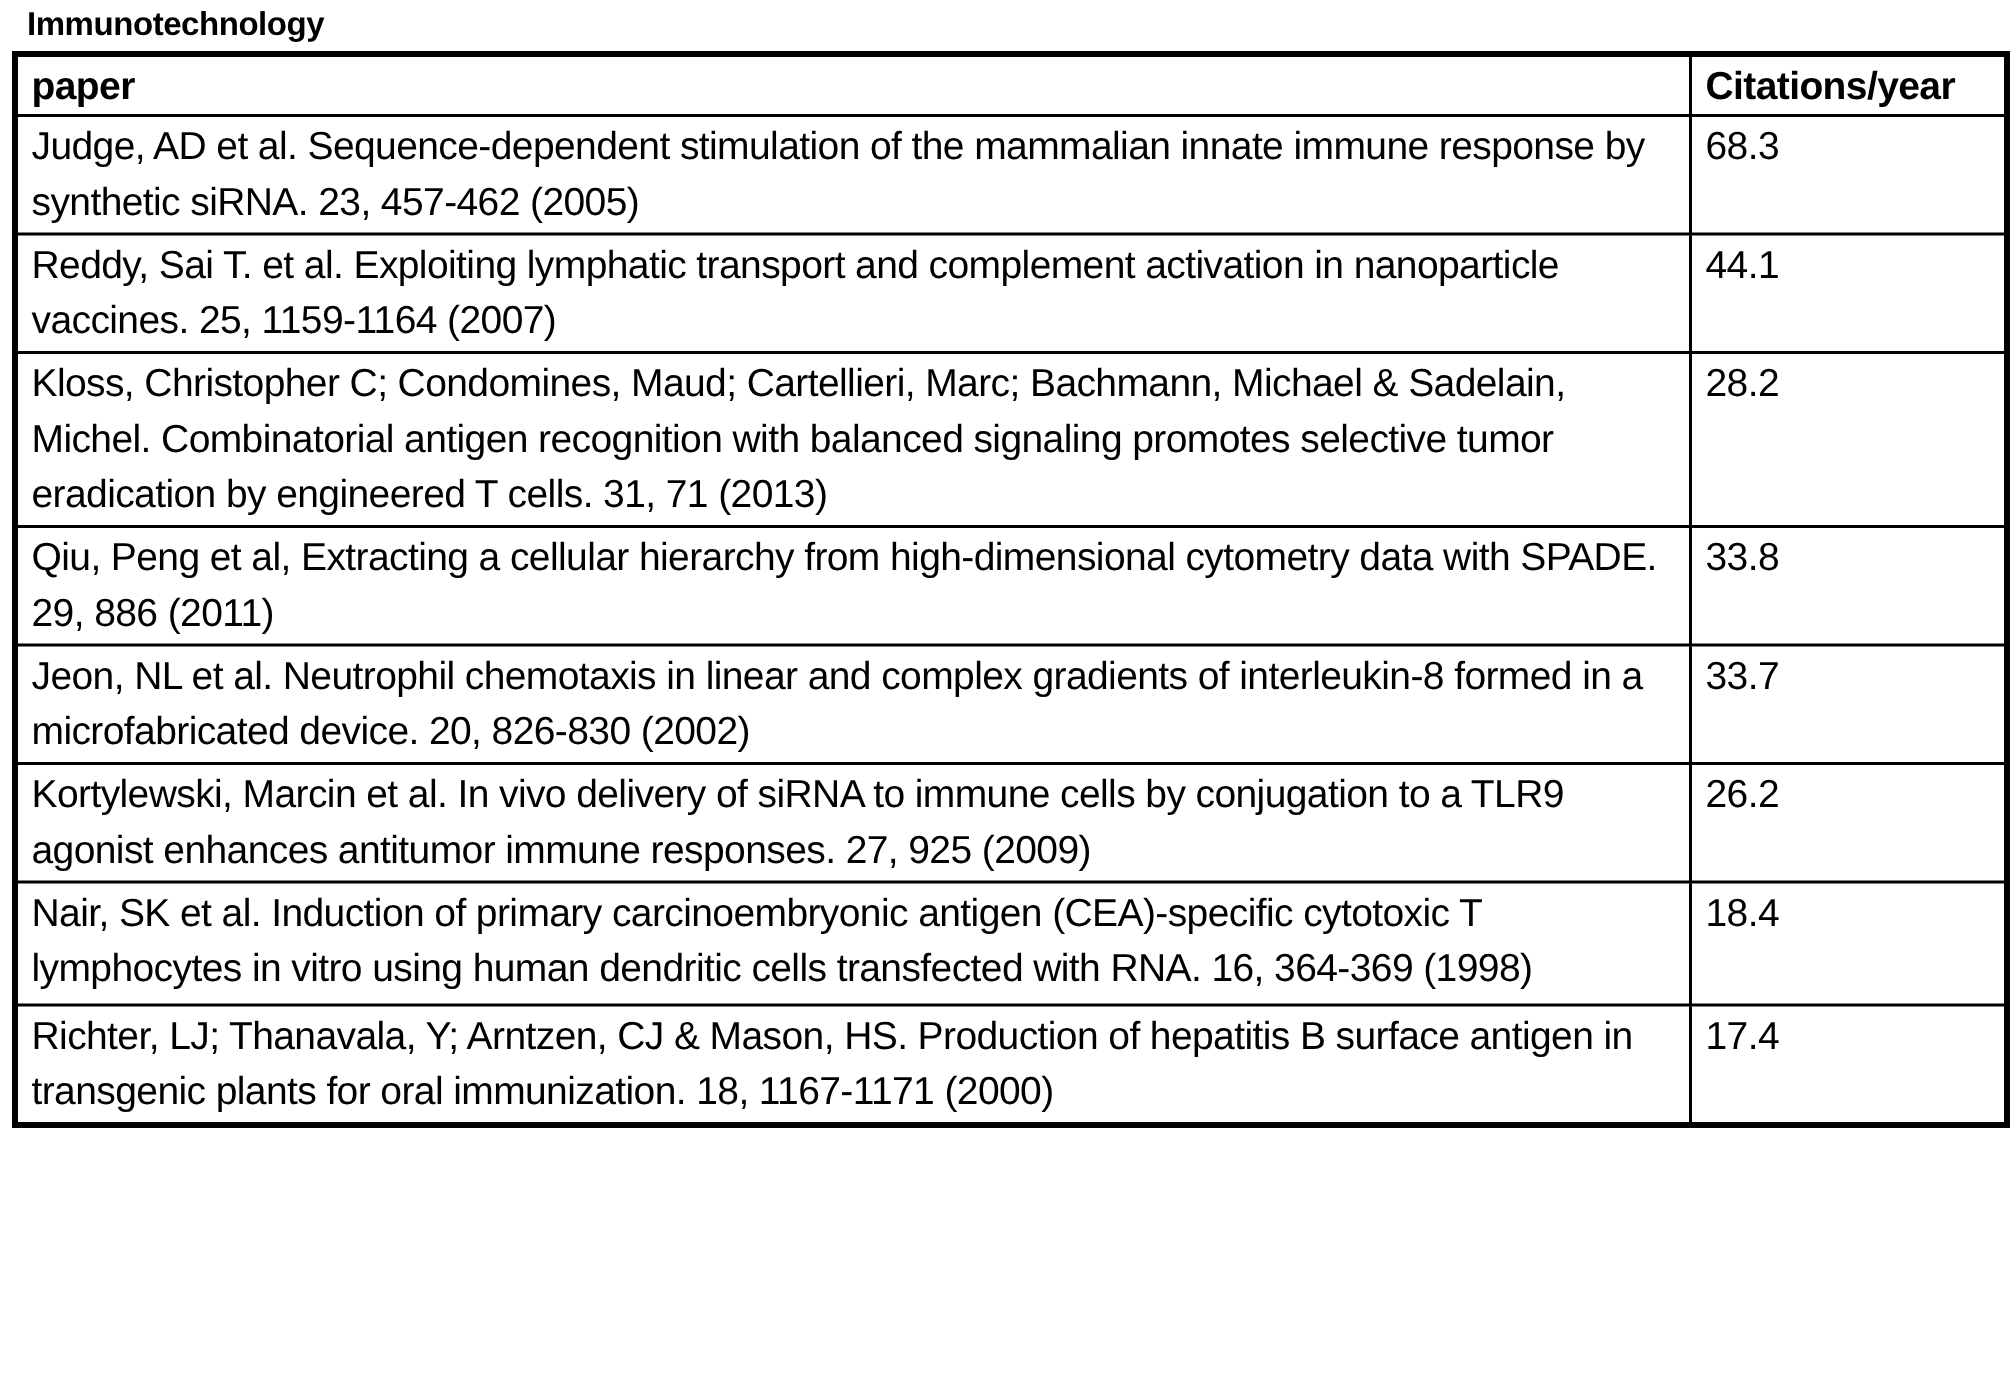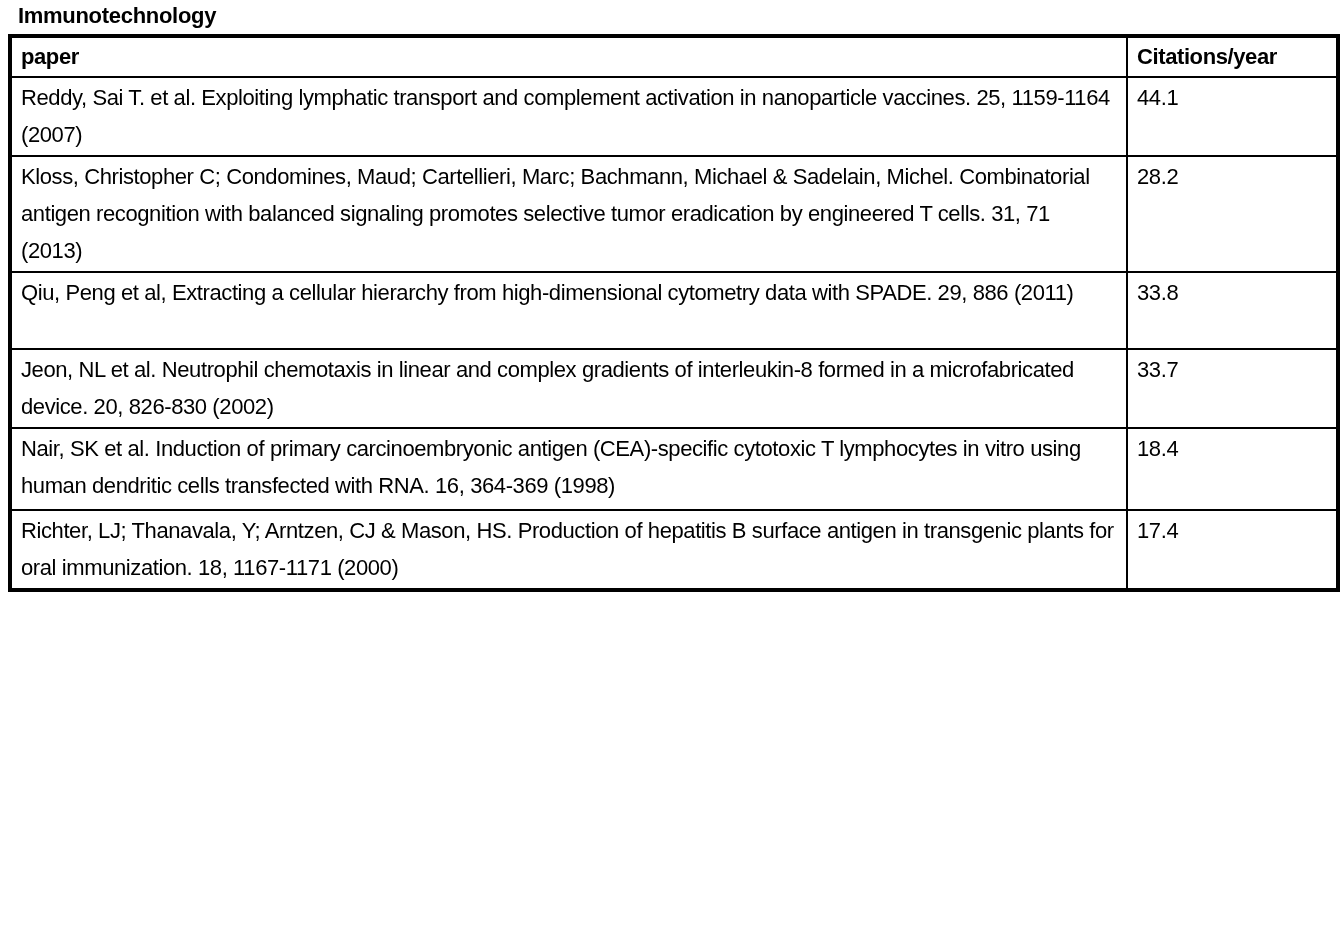--- a/index.html
+++ b/index.html
@@ -27,21 +27,21 @@
     margin-left: 8px;
     width: 1328px;
     border: 4px solid #000000;
   }
   col.col-paper { width: 1117px; }
   col.col-cites { width: 211px; }
   th, td {
     border: 2px solid #000000;
     vertical-align: top;
     text-align: left;
-    font-size: 22px;
+    font-size: 26px;
     line-height: 37px;
     letter-spacing: -0.4px;
     padding: 1px 10px 2px 9px;
   }
   th {
     font-weight: bold;
     line-height: 34px;
     padding-top: 2px;
     padding-bottom: 2px;
   }
@@ -60,35 +60,43 @@
     <col class="col-cites">
   </colgroup>
   <thead>
     <tr class="h1">
       <th>paper</th>
       <th>Citations/year</th>
     </tr>
   </thead>
   <tbody>
     <tr class="h2">
+      <td>Judge, AD et al. Sequence-dependent stimulation of the mammalian innate immune response by synthetic siRNA. 23, 457-462 (2005)</td>
+      <td>68.3</td>
+    </tr>
+    <tr class="h2">
       <td>Reddy, Sai T. et al. Exploiting lymphatic transport and complement activation in nanoparticle vaccines. 25, 1159-1164 (2007)</td>
       <td>44.1</td>
     </tr>
     <tr class="h3">
       <td>Kloss, Christopher C; Condomines, Maud; Cartellieri, Marc; Bachmann, Michael &amp; Sadelain, Michel. Combinatorial antigen recognition with balanced signaling promotes selective tumor eradication by engineered T cells. 31, 71 (2013)</td>
       <td>28.2</td>
     </tr>
     <tr class="h2">
       <td>Qiu, Peng et al, Extracting a cellular hierarchy from high-dimensional cytometry data with SPADE. 29, 886 (2011)</td>
       <td>33.8</td>
     </tr>
     <tr class="h2">
       <td>Jeon, NL et al. Neutrophil chemotaxis in linear and complex gradients of interleukin-8 formed in a microfabricated device. 20, 826-830 (2002)</td>
       <td>33.7</td>
     </tr>
+    <tr class="h2">
+      <td>Kortylewski, Marcin et al. In vivo delivery of siRNA to immune cells by conjugation to a TLR9 agonist enhances antitumor immune responses. 27, 925 (2009)</td>
+      <td>26.2</td>
+    </tr>
     <tr class="h3">
       <td>Nair, SK et al. Induction of primary carcinoembryonic antigen (CEA)-specific cytotoxic T lymphocytes in vitro using human dendritic cells transfected with RNA. 16, 364-369 (1998)</td>
       <td>18.4</td>
     </tr>
     <tr class="h2">
       <td>Richter, LJ; Thanavala, Y; Arntzen, CJ &amp; Mason, HS. Production of hepatitis B surface antigen in transgenic plants for oral immunization. 18, 1167-1171 (2000)</td>
       <td>17.4</td>
     </tr>
   </tbody>
 </table>

